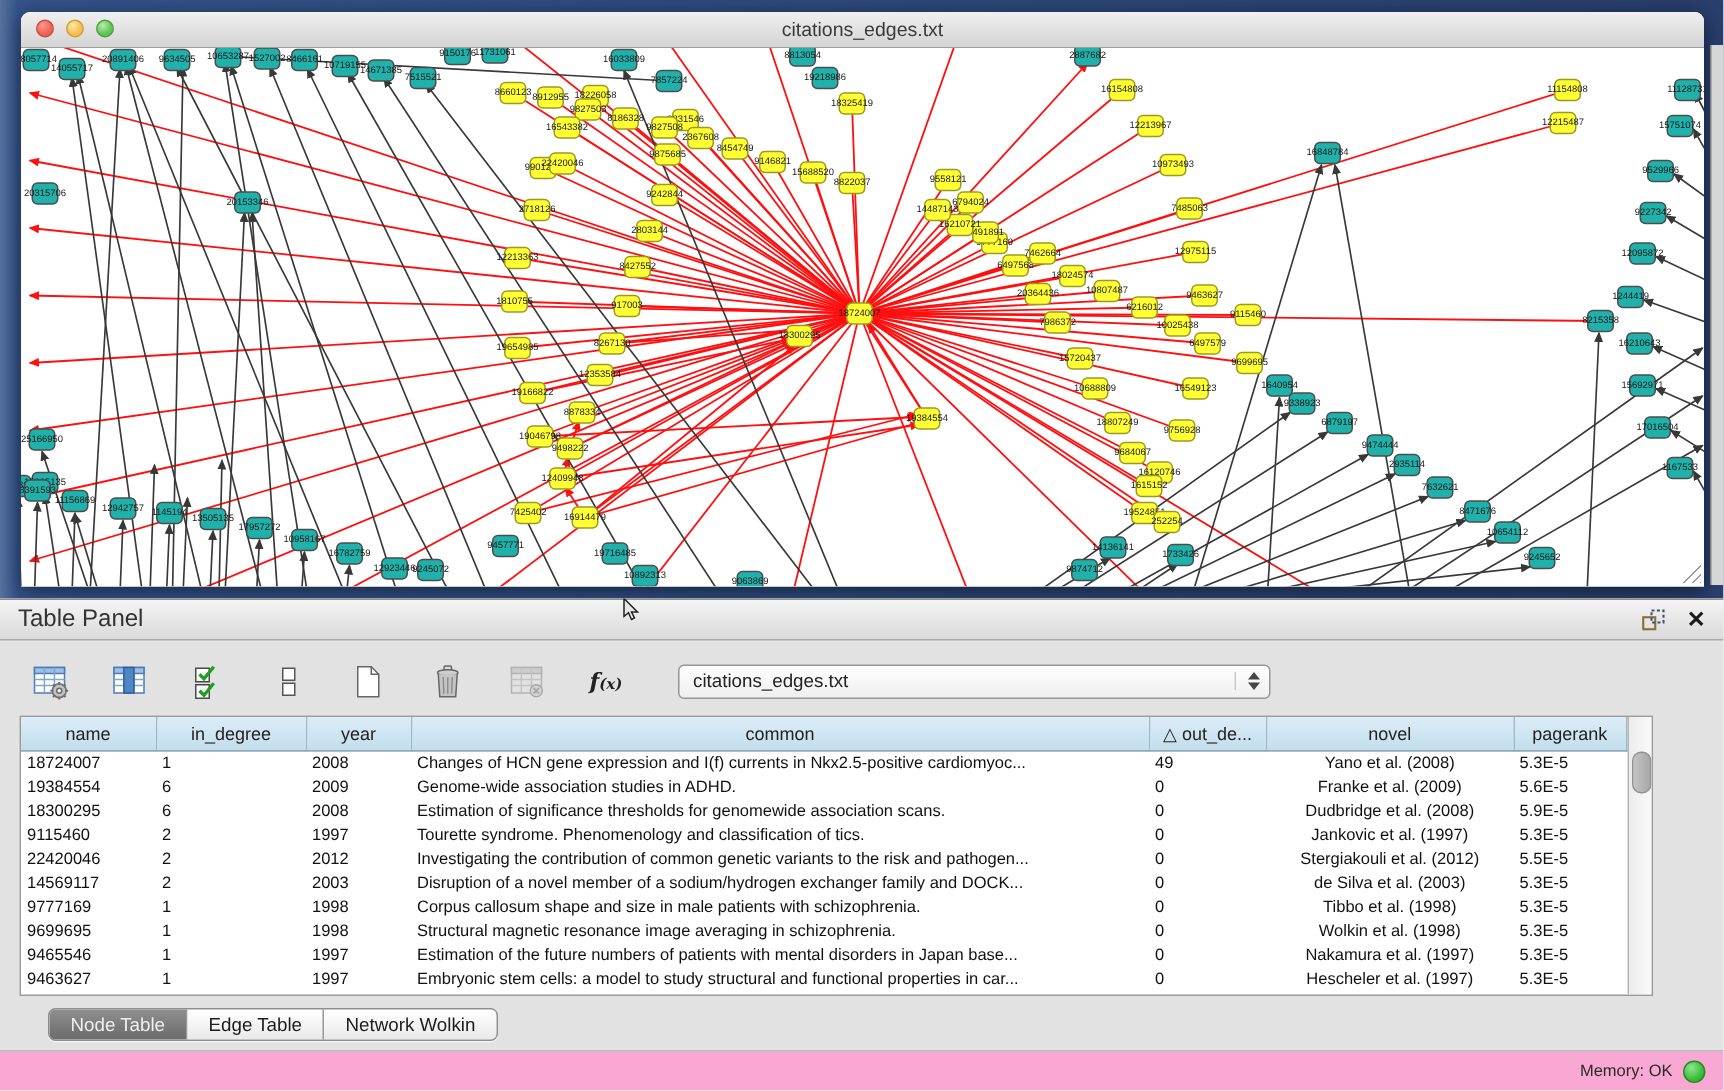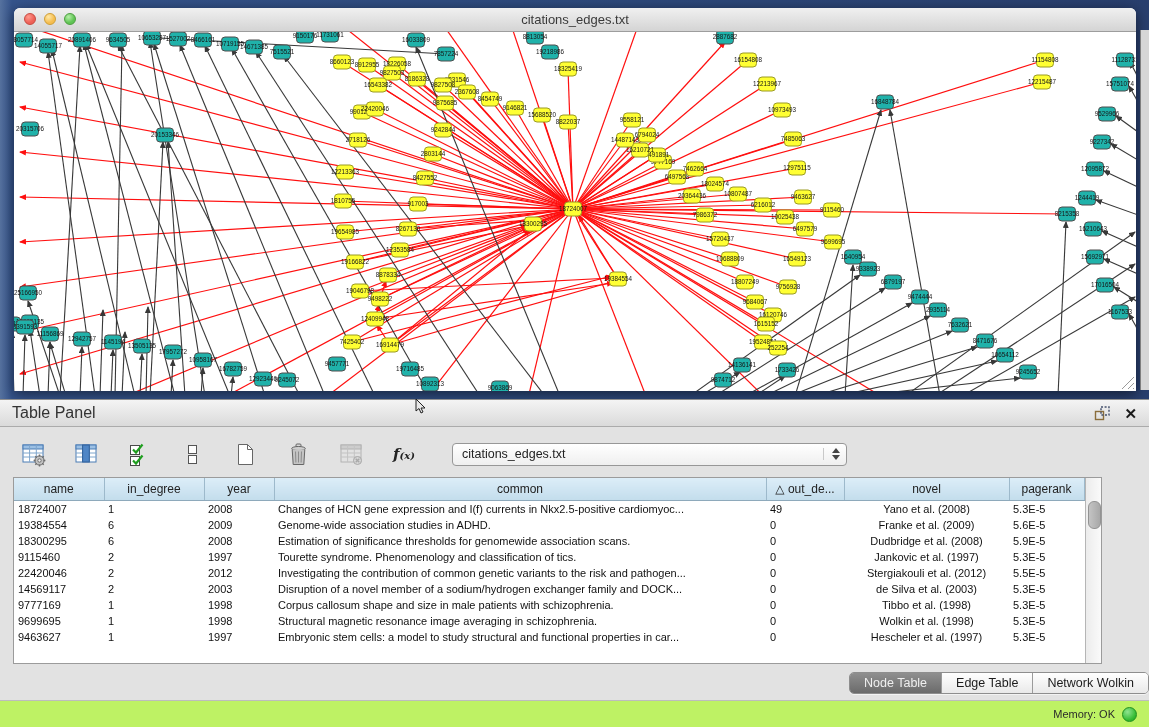--- a/index.html
+++ b/index.html
@@ -83,32 +83,32 @@
     padding:0 4px;overflow:hidden;white-space:nowrap;text-overflow:clip;
   }
   td.c-name{padding-left:5px;}
   td.c-short{text-align:center;}
   .vscroll{
     position:absolute;right:0;top:0;width:15px;height:100%;
     background:linear-gradient(90deg,#ececec,#fafafa);border-left:1px solid #b5b5b5;
   }
   .vthumb{position:absolute;left:2px;top:23px;width:11px;height:26px;border-radius:6px;
     background:linear-gradient(90deg,#c4c4c4,#a8a8a8);border:1px solid #939393;}
-  .tabs{display:flex;justify-content:flex-end;margin-top:8px;}
+  .tabs{display:flex;justify-content:flex-start;margin-top:8px;margin-left:32px;}
   .seg{display:flex;border:1px solid #8e8e8e;border-radius:5px;overflow:hidden;height:20px;
     box-shadow:0 1px 0 rgba(255,255,255,.6);}
   .seg .tab{
     padding:0 14px;font-size:12.5px;display:flex;align-items:center;
     background:linear-gradient(#ffffff,#e9e9e9);color:#1c1c1c;border-right:1px solid #9b9b9b;
   }
   .seg .tab:last-child{border-right:none;}
   .seg .tab.sel{background:linear-gradient(#8f8f8f,#6b6b6b);color:#efefef;}
   .statusbar{
     position:absolute;left:0;bottom:0;width:1149px;height:27px;
-    background:#bef264;border-top:1px solid #bdbdbd;
+    background:#f9a8d4;border-top:1px solid #bdbdbd;
     display:flex;align-items:center;justify-content:flex-end;gap:7px;padding-right:12px;box-sizing:border-box;
   }
   .statusbar .mem{font-size:11px;color:#2b2b2b;}
   .dot{width:13px;height:13px;border-radius:50%;
     background:radial-gradient(circle at 35% 30%,#8fe48f,#2eb82e 70%);border:1px solid #1f8f1f;}
   svg text{font-family:"Liberation Sans",sans-serif;}
 </style>
 </head>
 <body>
 
@@ -1012,20 +1012,29 @@
           <tr>
             <td class="c-name">9699695</td>
             <td>1</td>
             <td>1998</td>
             <td>Structural magnetic resonance image averaging in schizophrenia.</td>
             <td>0</td>
             <td class="c-short">Wolkin et al. (1998)</td>
             <td>5.3E-5</td>
           </tr>
           <tr>
+            <td class="c-name">9465546</td>
+            <td>1</td>
+            <td>1997</td>
+            <td>Estimation of the future numbers of patients with mental disorders in Japan base...</td>
+            <td>0</td>
+            <td class="c-short">Nakamura et al. (1997)</td>
+            <td>5.3E-5</td>
+          </tr>
+          <tr>
             <td class="c-name">9463627</td>
             <td>1</td>
             <td>1997</td>
             <td>Embryonic stem cells: a model to study structural and functional properties in car...</td>
             <td>0</td>
             <td class="c-short">Hescheler et al. (1997)</td>
             <td>5.3E-5</td>
           </tr>
         </tbody>
     </table>

